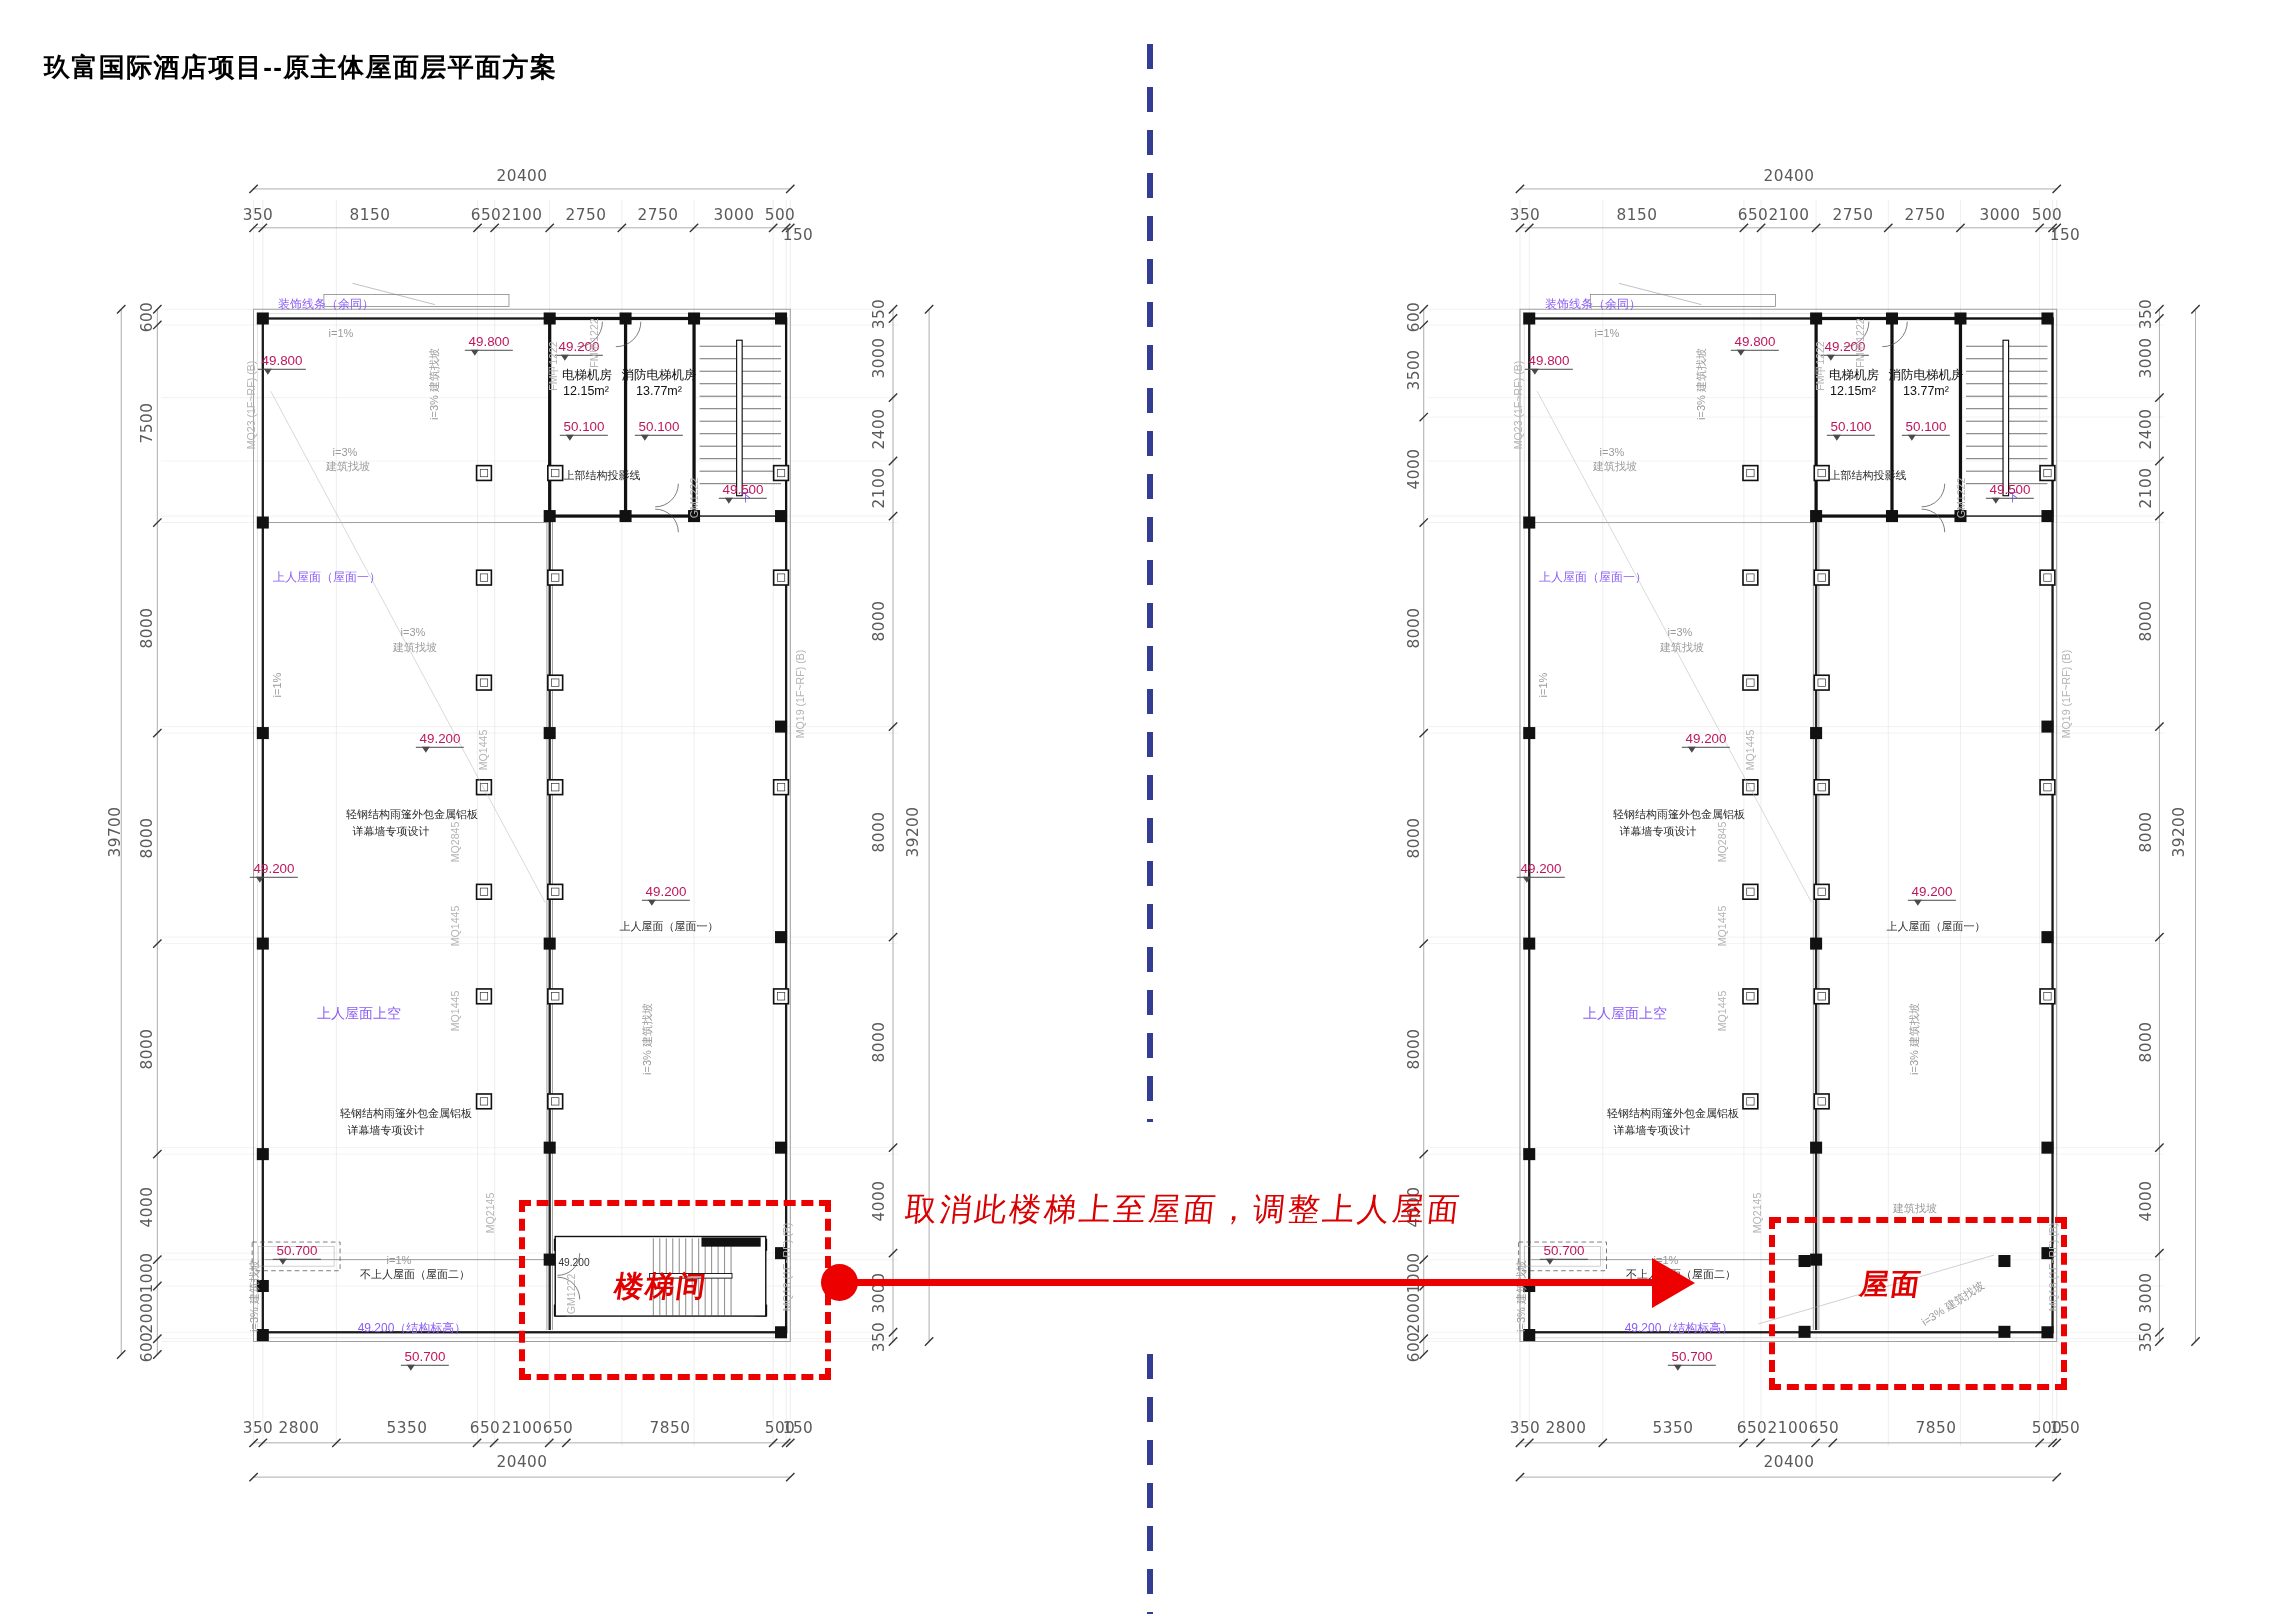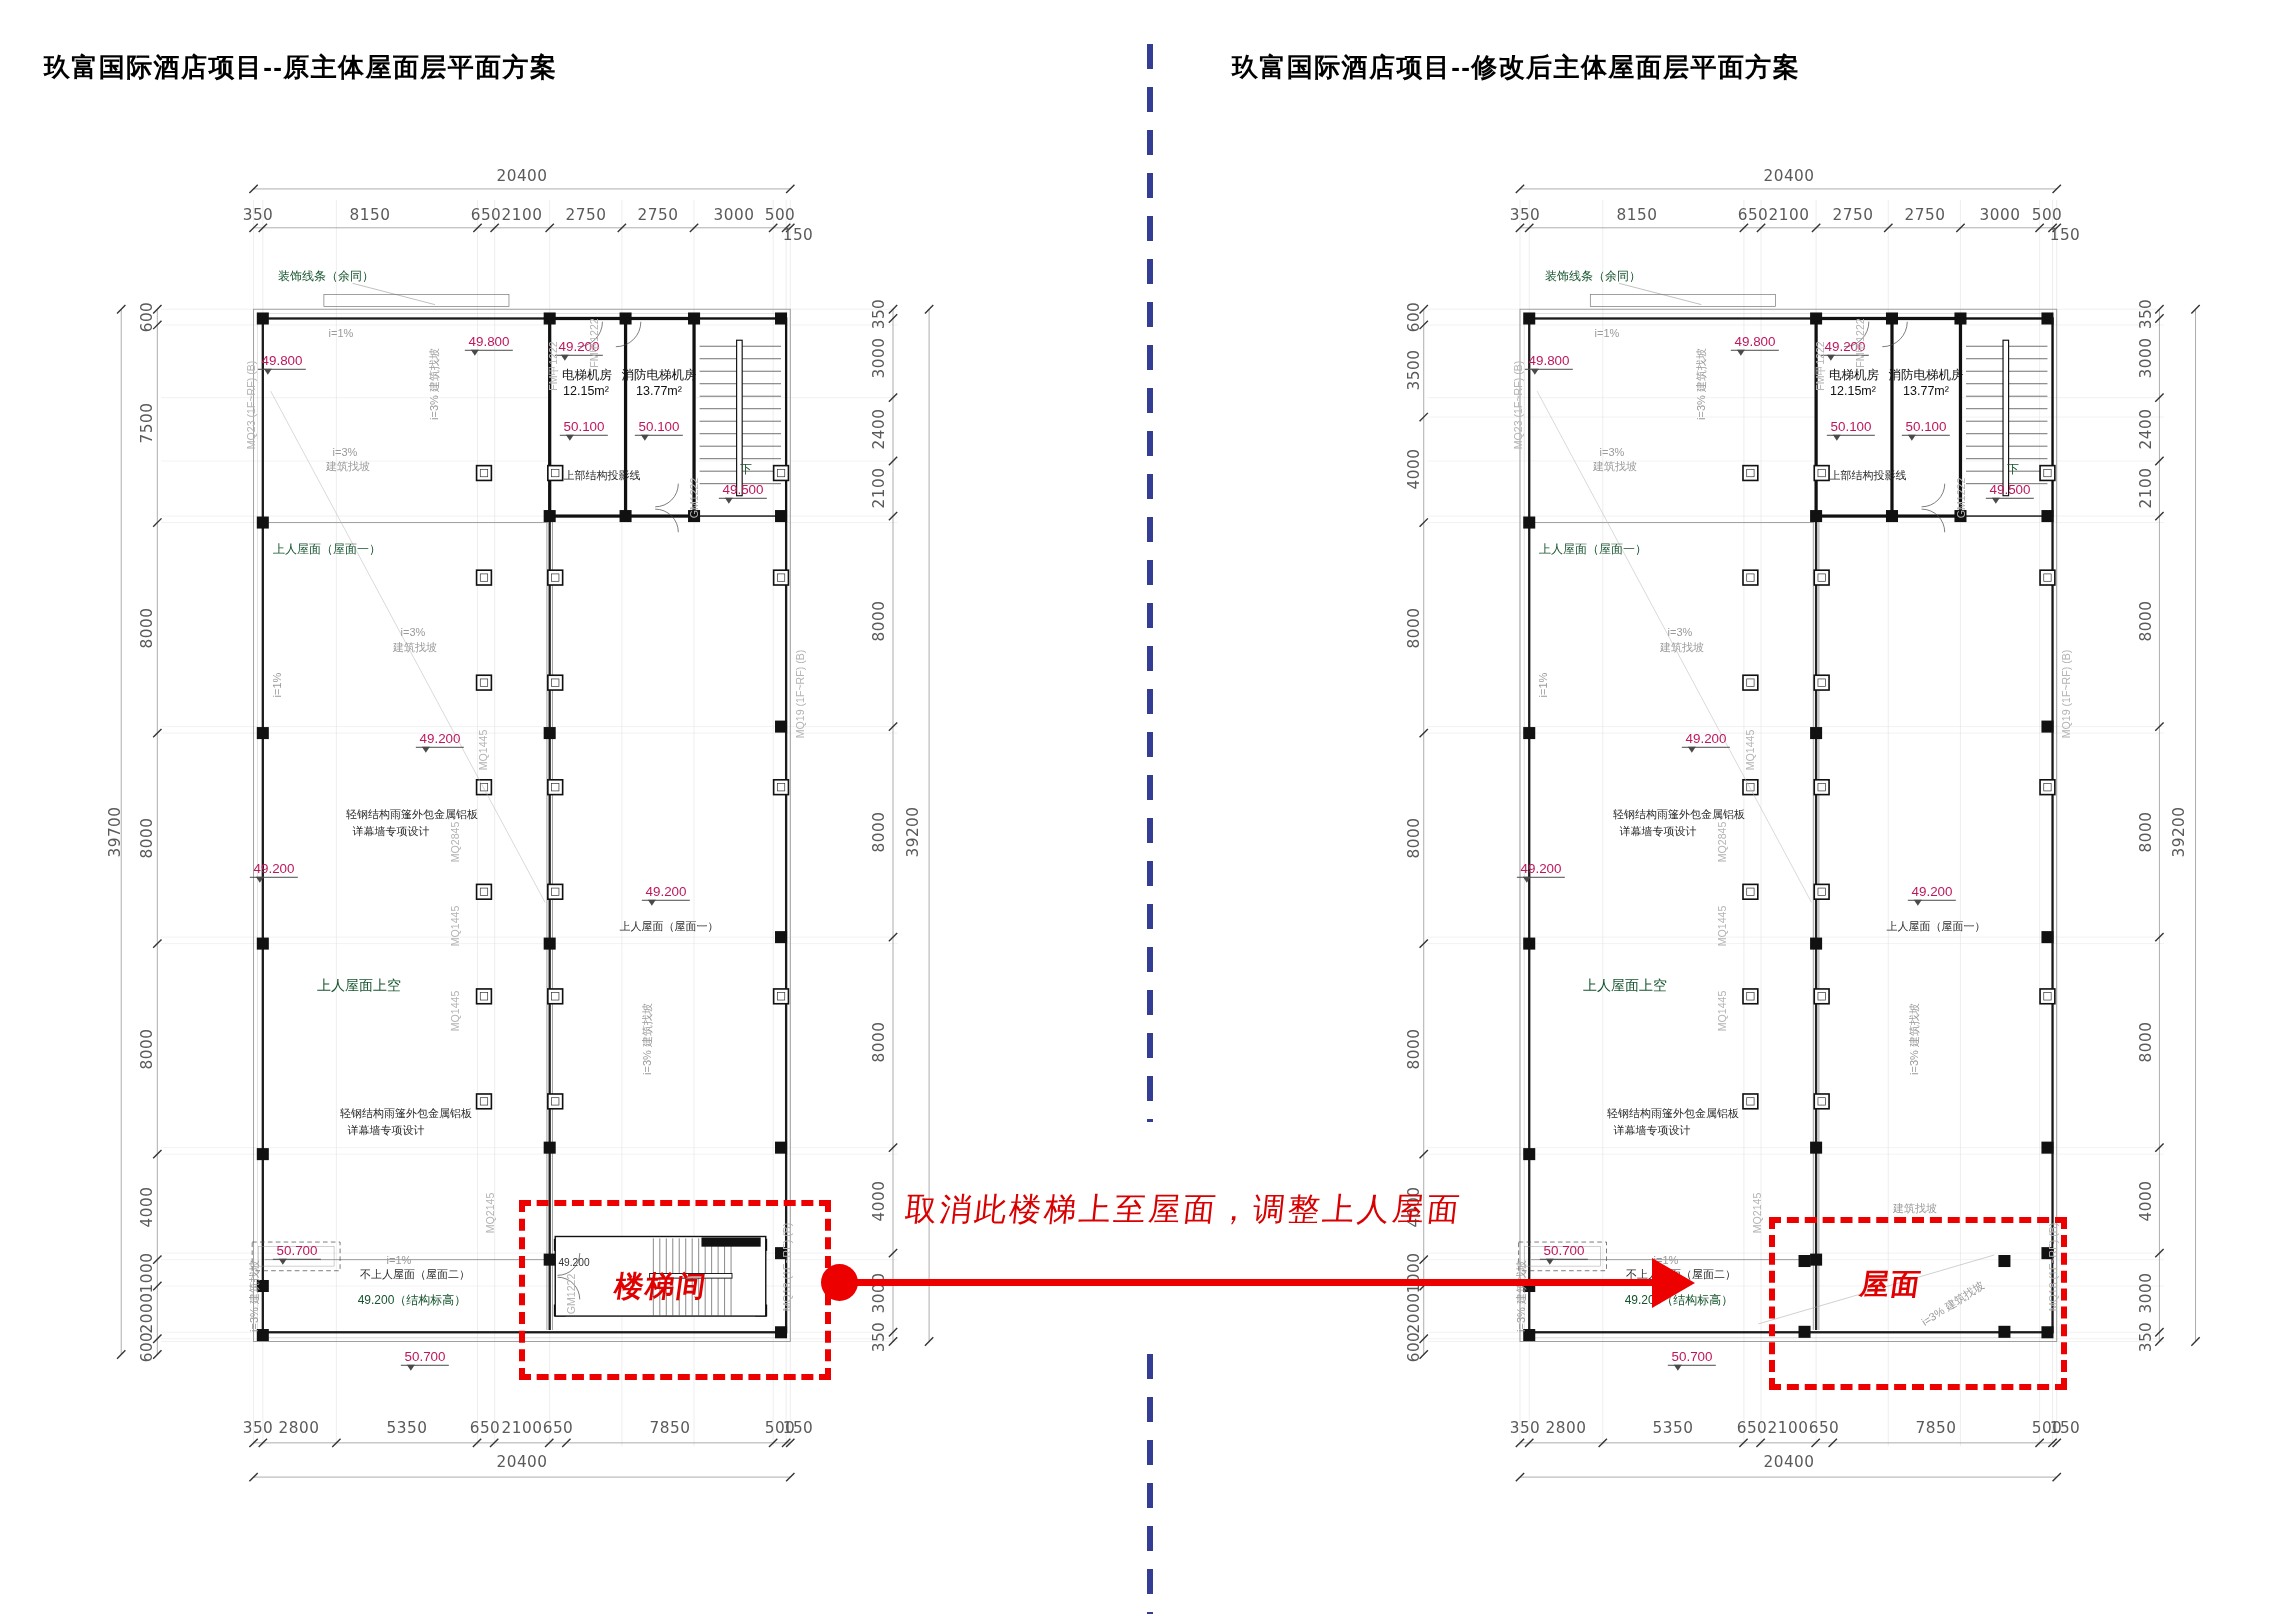--- a/index.html
+++ b/index.html
@@ -4,21 +4,21 @@
 <style>
   html,body{margin:0;padding:0;background:#fff;}
   #page{position:relative;width:2295px;height:1623px;background:#ffffff;overflow:hidden;
         font-family:"Liberation Sans",sans-serif;}
   #cad{position:absolute;left:0;top:0;}
   .title{position:absolute;font-size:26px;font-weight:bold;color:#000;letter-spacing:1.4px;white-space:nowrap;}
   #title-left{left:44px;top:50px;}
   #title-right{left:1232px;top:50px;}
   .lb{position:absolute;transform:translate(-50%,-50%);white-space:nowrap;color:#222;line-height:1.05;}
   .dim{font-size:15.3px;color:#5a5a5a;letter-spacing:0.5px;font-family:"DejaVu Sans",sans-serif;}
-  .lab{font-size:12px;color:#14532d;}
+  .lab{font-size:12px;color:#8b5cf6;margin-top:28px;}
   .lab2{font-size:11px;color:#2a2a2a;}
   .small{font-size:10.2px;color:#333;}
   .room{font-size:12.5px;color:#111;}
   .slope{font-size:11px;color:#9a9a9a;}
   .mq{font-size:10.6px;color:#b4b4b4;}
   .elev{font-size:13.4px;color:#be185d;border-bottom:0.9px solid #4a4a4a;padding:0 3.7px 1.4px;}
   .elev::after{content:"";position:absolute;left:5.6px;top:100%;border:4.2px solid transparent;border-top:6px solid #4a4a4a;}
   .redbig{font-size:29px;color:#e00000;font-family:"Liberation Serif",serif;font-weight:700;letter-spacing:1.9px;}
   #annotation{position:absolute;left:905px;top:1188px;font-size:32px;letter-spacing:2.8px;color:#d80000;
               font-family:"Liberation Serif",serif;transform:skewX(-6deg);white-space:nowrap;}
@@ -611,21 +611,20 @@
       <div class="lb dim" style="left: 1414px; top: 1207px; transform: translate(-50%, -50%) rotate(-90deg);">4000</div>
       <div class="lb dim" style="left: 1414px; top: 1273px; transform: translate(-50%, -50%) rotate(-90deg);">1000</div>
       <div class="lb dim" style="left: 1414px; top: 1313px; transform: translate(-50%, -50%) rotate(-90deg);">2000</div>
       <div class="lb dim" style="left: 1414px; top: 1347px; transform: translate(-50%, -50%) rotate(-90deg);">600</div>
       <div class="lb redbig" style="left: 1891px; top: 1284px; transform: translate(-50%, -50%) skewX(-8deg);">屋面</div>
       <div class="lb slope" style="left: 1915px; top: 1209px; transform: translate(-50%, -50%);">建筑找坡</div>
       <div class="lb slope" style="left: 1953px; top: 1304px; transform: translate(-50%, -50%) rotate(-33deg);">i=3% 建筑找坡</div>
     </div>
 
   <div id="title-left" class="title">玖富国际酒店项目--原主体屋面层平面方案</div>
-  <div id="title-right" class="title">玖富国际酒店项目--修改后主体屋面层平面方案</div>
 
   <div id="divider-top" class="divider"></div>
   <div id="divider-bottom" class="divider"></div>
 
   <div id="redbox-left" class="redbox"></div>
   <div id="redbox-right" class="redbox"></div>
 
   <div id="annotation">取消此楼梯上至屋面，调整上人屋面</div>
 
   <div id="arrow-dot"></div>

